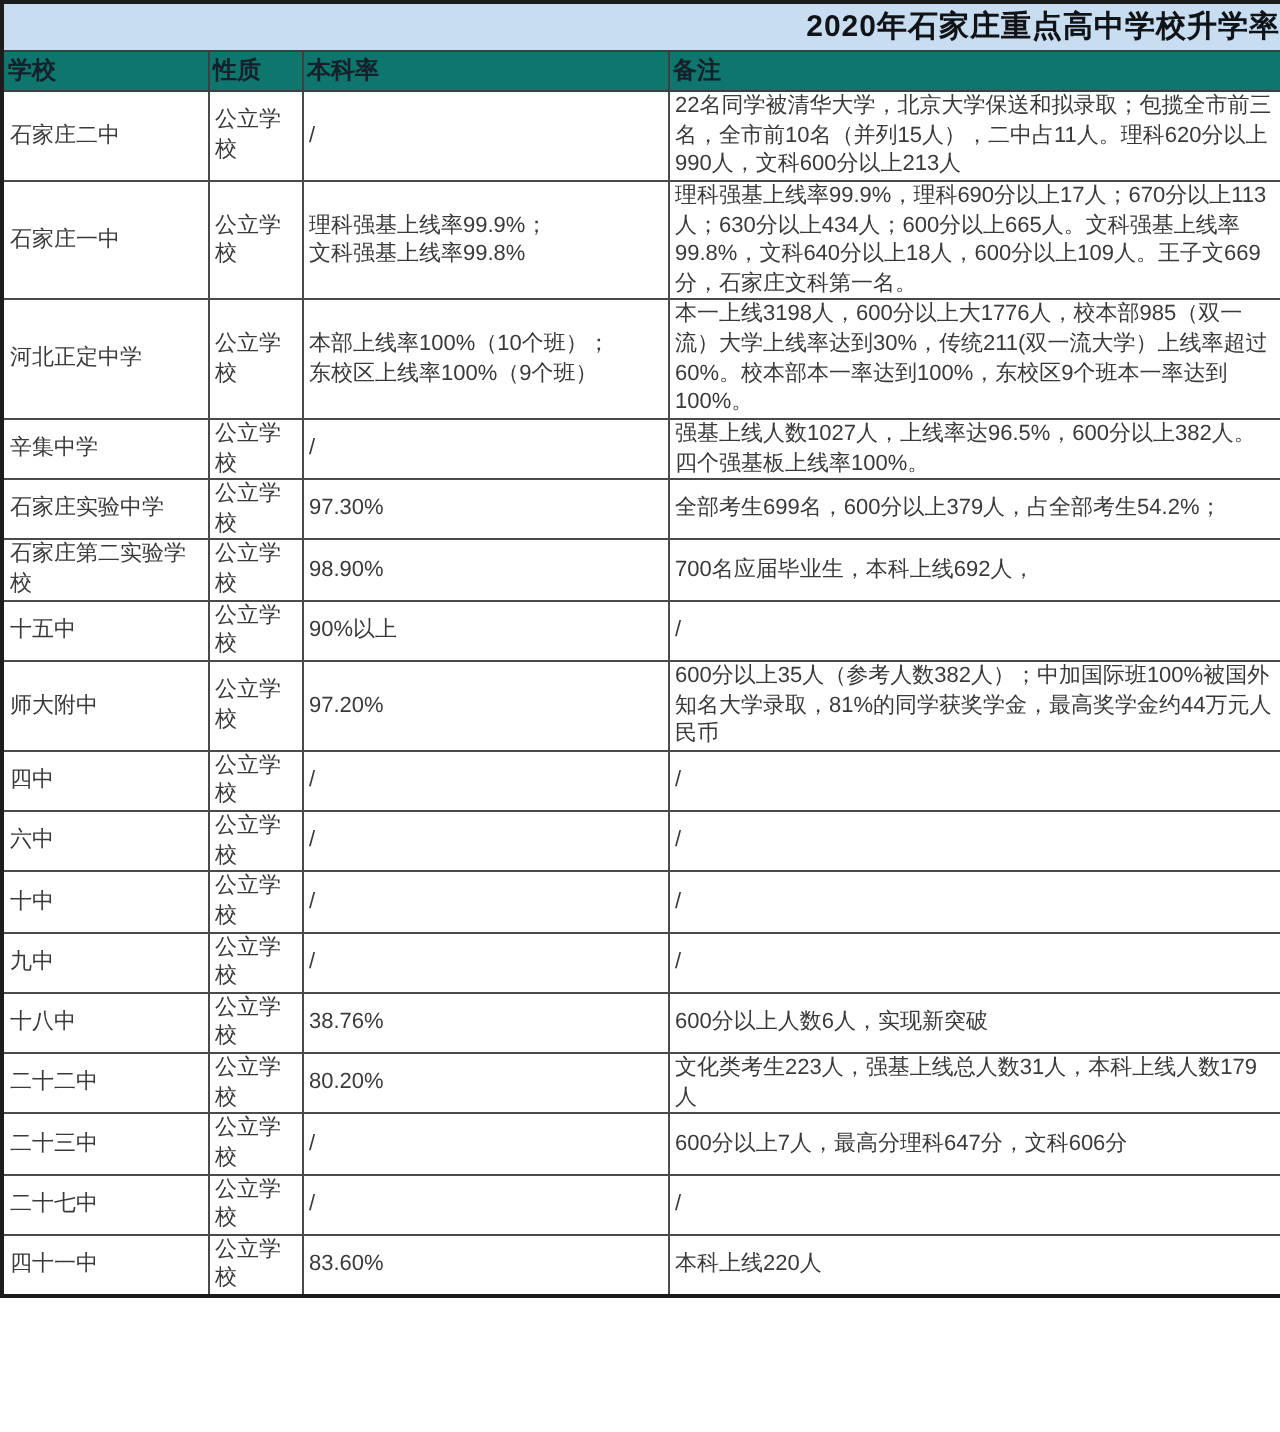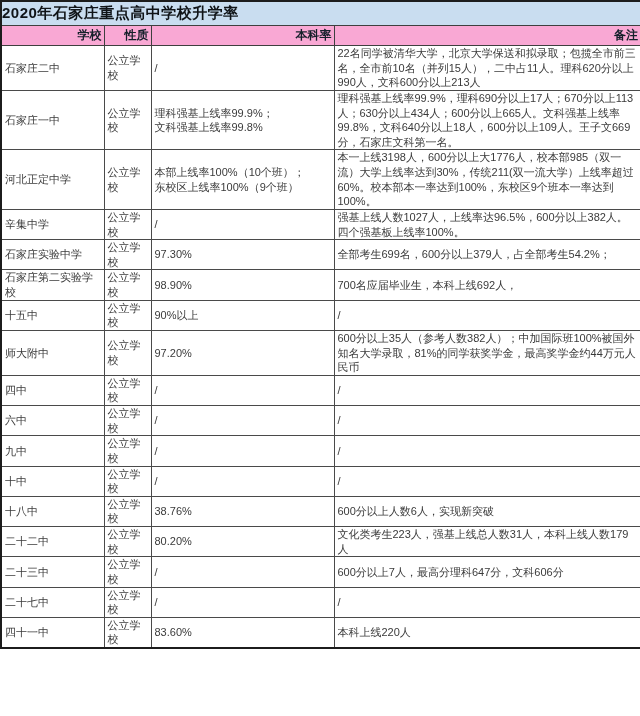--- a/index.html
+++ b/index.html
@@ -8,31 +8,31 @@
     width:640px;
     border-collapse:collapse;
     table-layout:fixed;
     border:2px solid #1c1c1c;
   }
   .title-cell{
     background:#c9ddf0;
     color:#101418;
     font-size:15px;
     font-weight:bold;
-    text-align:left;
+    text-align:right;
     padding:2px 0;
     border:1px solid #3f3f3f;
     letter-spacing:0.5px;
   }
   th.col-h{
-    background:#f9a8d4;
+    background:#0f766e;
     color:#15202b;
     font-size:12px;
     font-weight:bold;
-    text-align:right;
+    text-align:left;
     padding:1px 2px;
     border:1px solid #3f3f3f;
   }
   td{
     border:1px solid #4a4a4a;
     padding:0 3px;
     font-size:11px;
     line-height:1.33;
     color:#3a3a3a;
     vertical-align:middle;
@@ -119,27 +119,27 @@
         <td>/</td>
         <td>/</td>
       </tr>
       <tr>
         <td>六中</td>
         <td>公立学校</td>
         <td>/</td>
         <td>/</td>
       </tr>
       <tr>
-        <td>九中</td>
+        <td>十中</td>
         <td>公立学校</td>
         <td>/</td>
         <td>/</td>
       </tr>
       <tr>
-        <td>十中</td>
+        <td>九中</td>
         <td>公立学校</td>
         <td>/</td>
         <td>/</td>
       </tr>
       <tr>
         <td>十八中</td>
         <td>公立学校</td>
         <td>38.76%</td>
         <td>600分以上人数6人，实现新突破</td>
       </tr>

